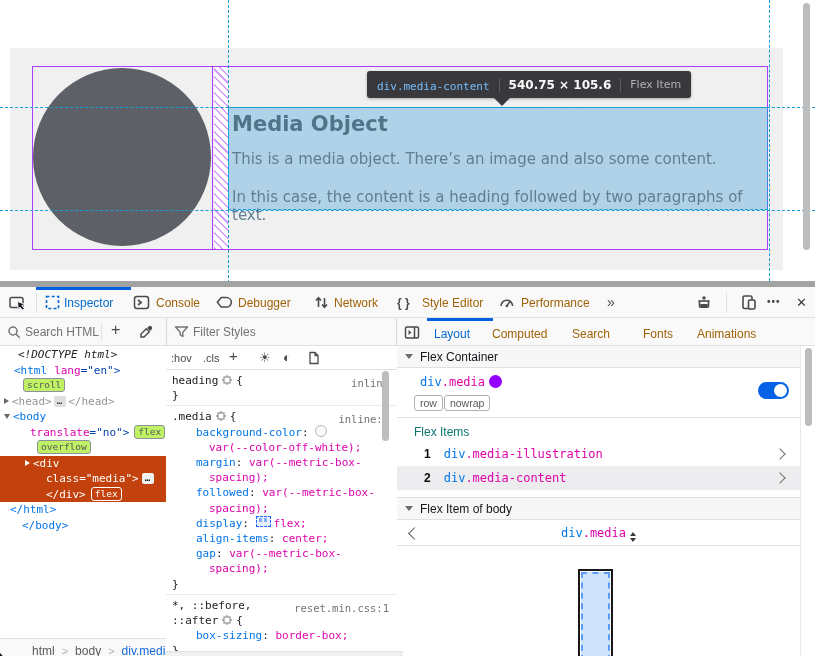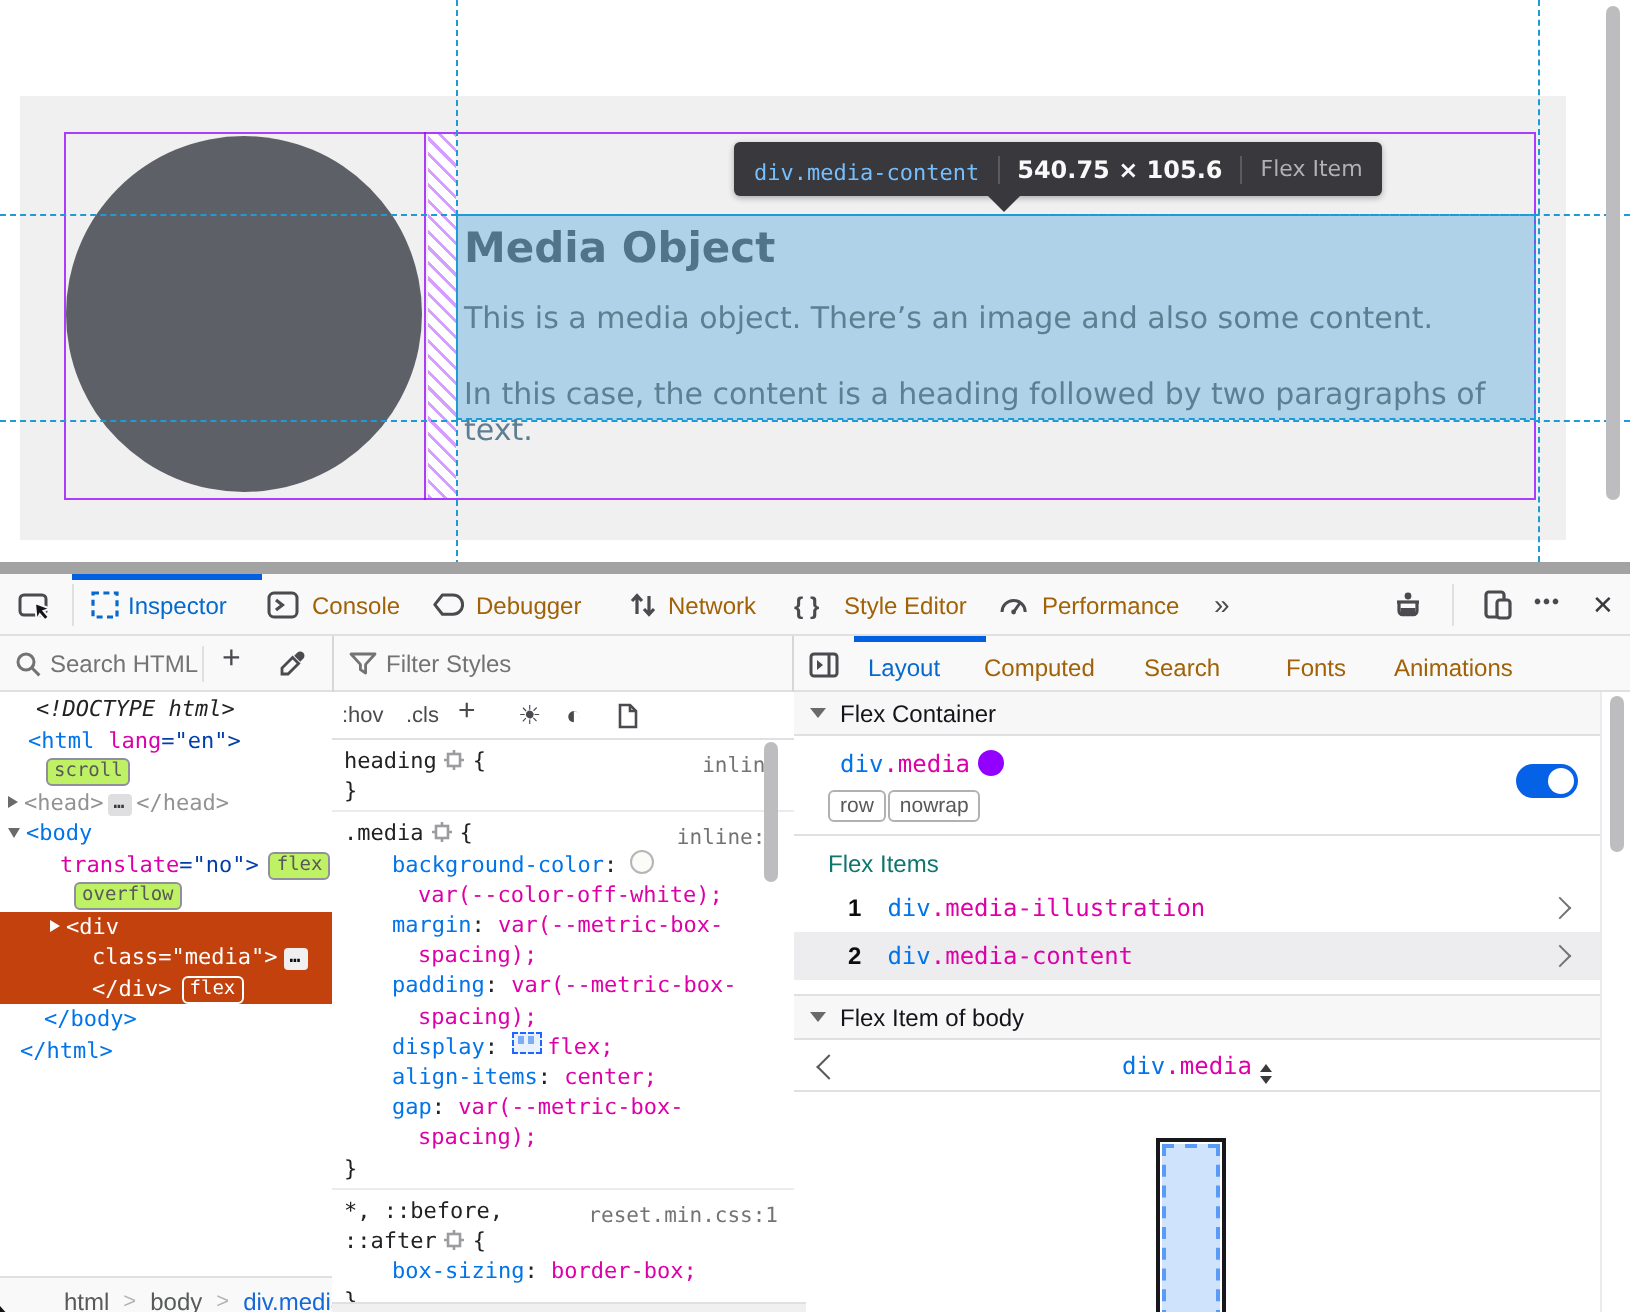--- a/index.html
+++ b/index.html
@@ -264,22 +264,22 @@
       <div class="trow" style="padding-left:23px"><span class="badge">scroll</span></div>
       <div class="trow" style="padding-left:4px"><span class="twisty"></span><span class="c-gray">&lt;head&gt;</span><span class="ellipsis-badge" style="margin:0 2px">…</span><span class="c-gray">&lt;/head&gt;</span></div>
       <div class="trow" style="padding-left:4px"><span class="twisty open"></span><span class="c-tag">&lt;body</span></div>
       <div class="trow" style="padding-left:30px"><span class="c-attr">translate</span><span class="c-val">="no"&gt;</span><span class="badge" style="margin-left:5px">flex</span></div>
       <div class="trow" style="padding-left:37px"><span class="badge">overflow</span></div>
       <div class="sel-block">
         <div class="trow" style="padding-left:25px"><span class="twisty"></span><span class="c-tag">&lt;div</span></div>
         <div class="trow" style="padding-left:46px"><span class="c-attr">class</span><span class="c-val">="media"&gt;</span><span class="ellipsis-badge" style="margin-left:3px">…</span></div>
         <div class="trow" style="padding-left:46px"><span class="c-tag">&lt;/div&gt;</span><span class="badge" style="margin-left:5px">flex</span></div>
       </div>
+      <div class="trow" style="padding-left:10px"><span class="c-tag">&lt;/html&gt;</span></div>
       <div class="trow" style="padding-left:22px"><span class="c-tag">&lt;/body&gt;</span></div>
-      <div class="trow" style="padding-left:10px"><span class="c-tag">&lt;/html&gt;</span></div>
     </div>
 
     <div class="breadcrumbs">
       <span>html</span>
       <span class="crumb-sep">&gt;</span>
       <span>body</span>
       <span class="crumb-sep">&gt;</span>
       <span class="crumb-active">div.media</span>
     </div>
     <div class="corner-cursor"></div>
@@ -307,21 +307,21 @@
         <div>}</div>
       </div>
 
       <div class="rule">
         <div class="sel-line"><span>.media</span><span class="target-icon"><svg width="10" height="10" viewBox="0 0 10 10">
                 <rect x="2" y="2" width="6" height="6" fill="none" stroke="#9b9ba0" stroke-width="1.3"></rect>
                 <path d="M5 0 v2 M5 8 v2 M0 5 h2 M8 5 h2" stroke="#9b9ba0" stroke-width="1.3"></path>
               </svg></span><span>{</span><a class="src">inline:5</a></div>
         <div class="decl"><span class="prop">background-color</span><span class="swatch-circle"></span><span class="val nowrapblock">var(--color-off-white);</span></div>
         <div class="decl"><span class="prop">margin</span><span class="val">var(--metric-box-spacing);</span></div>
-        <div class="decl"><span class="prop">padding</span><span class="val">var(--metric-box-spacing);</span></div>
+        <div class="decl"><span class="prop">followed</span><span class="val">var(--metric-box-spacing);</span></div>
         <div class="decl"><span class="prop">display</span><span class="flex-toggle-icon"><i></i><em></em></span><span class="val">flex;</span></div>
         <div class="decl"><span class="prop">align-items</span><span class="val">center;</span></div>
         <div class="decl"><span class="prop">gap</span><span class="val">var(--metric-box-spacing);</span></div>
         <div>}</div>
       </div>
 
       <div class="rule">
         <div class="sel-line"><span>*, ::before, ::after</span><span class="target-icon"><svg width="10" height="10" viewBox="0 0 10 10">
                 <rect x="2" y="2" width="6" height="6" fill="none" stroke="#9b9ba0" stroke-width="1.3"></rect>
                 <path d="M5 0 v2 M5 8 v2 M0 5 h2 M8 5 h2" stroke="#9b9ba0" stroke-width="1.3"></path>

